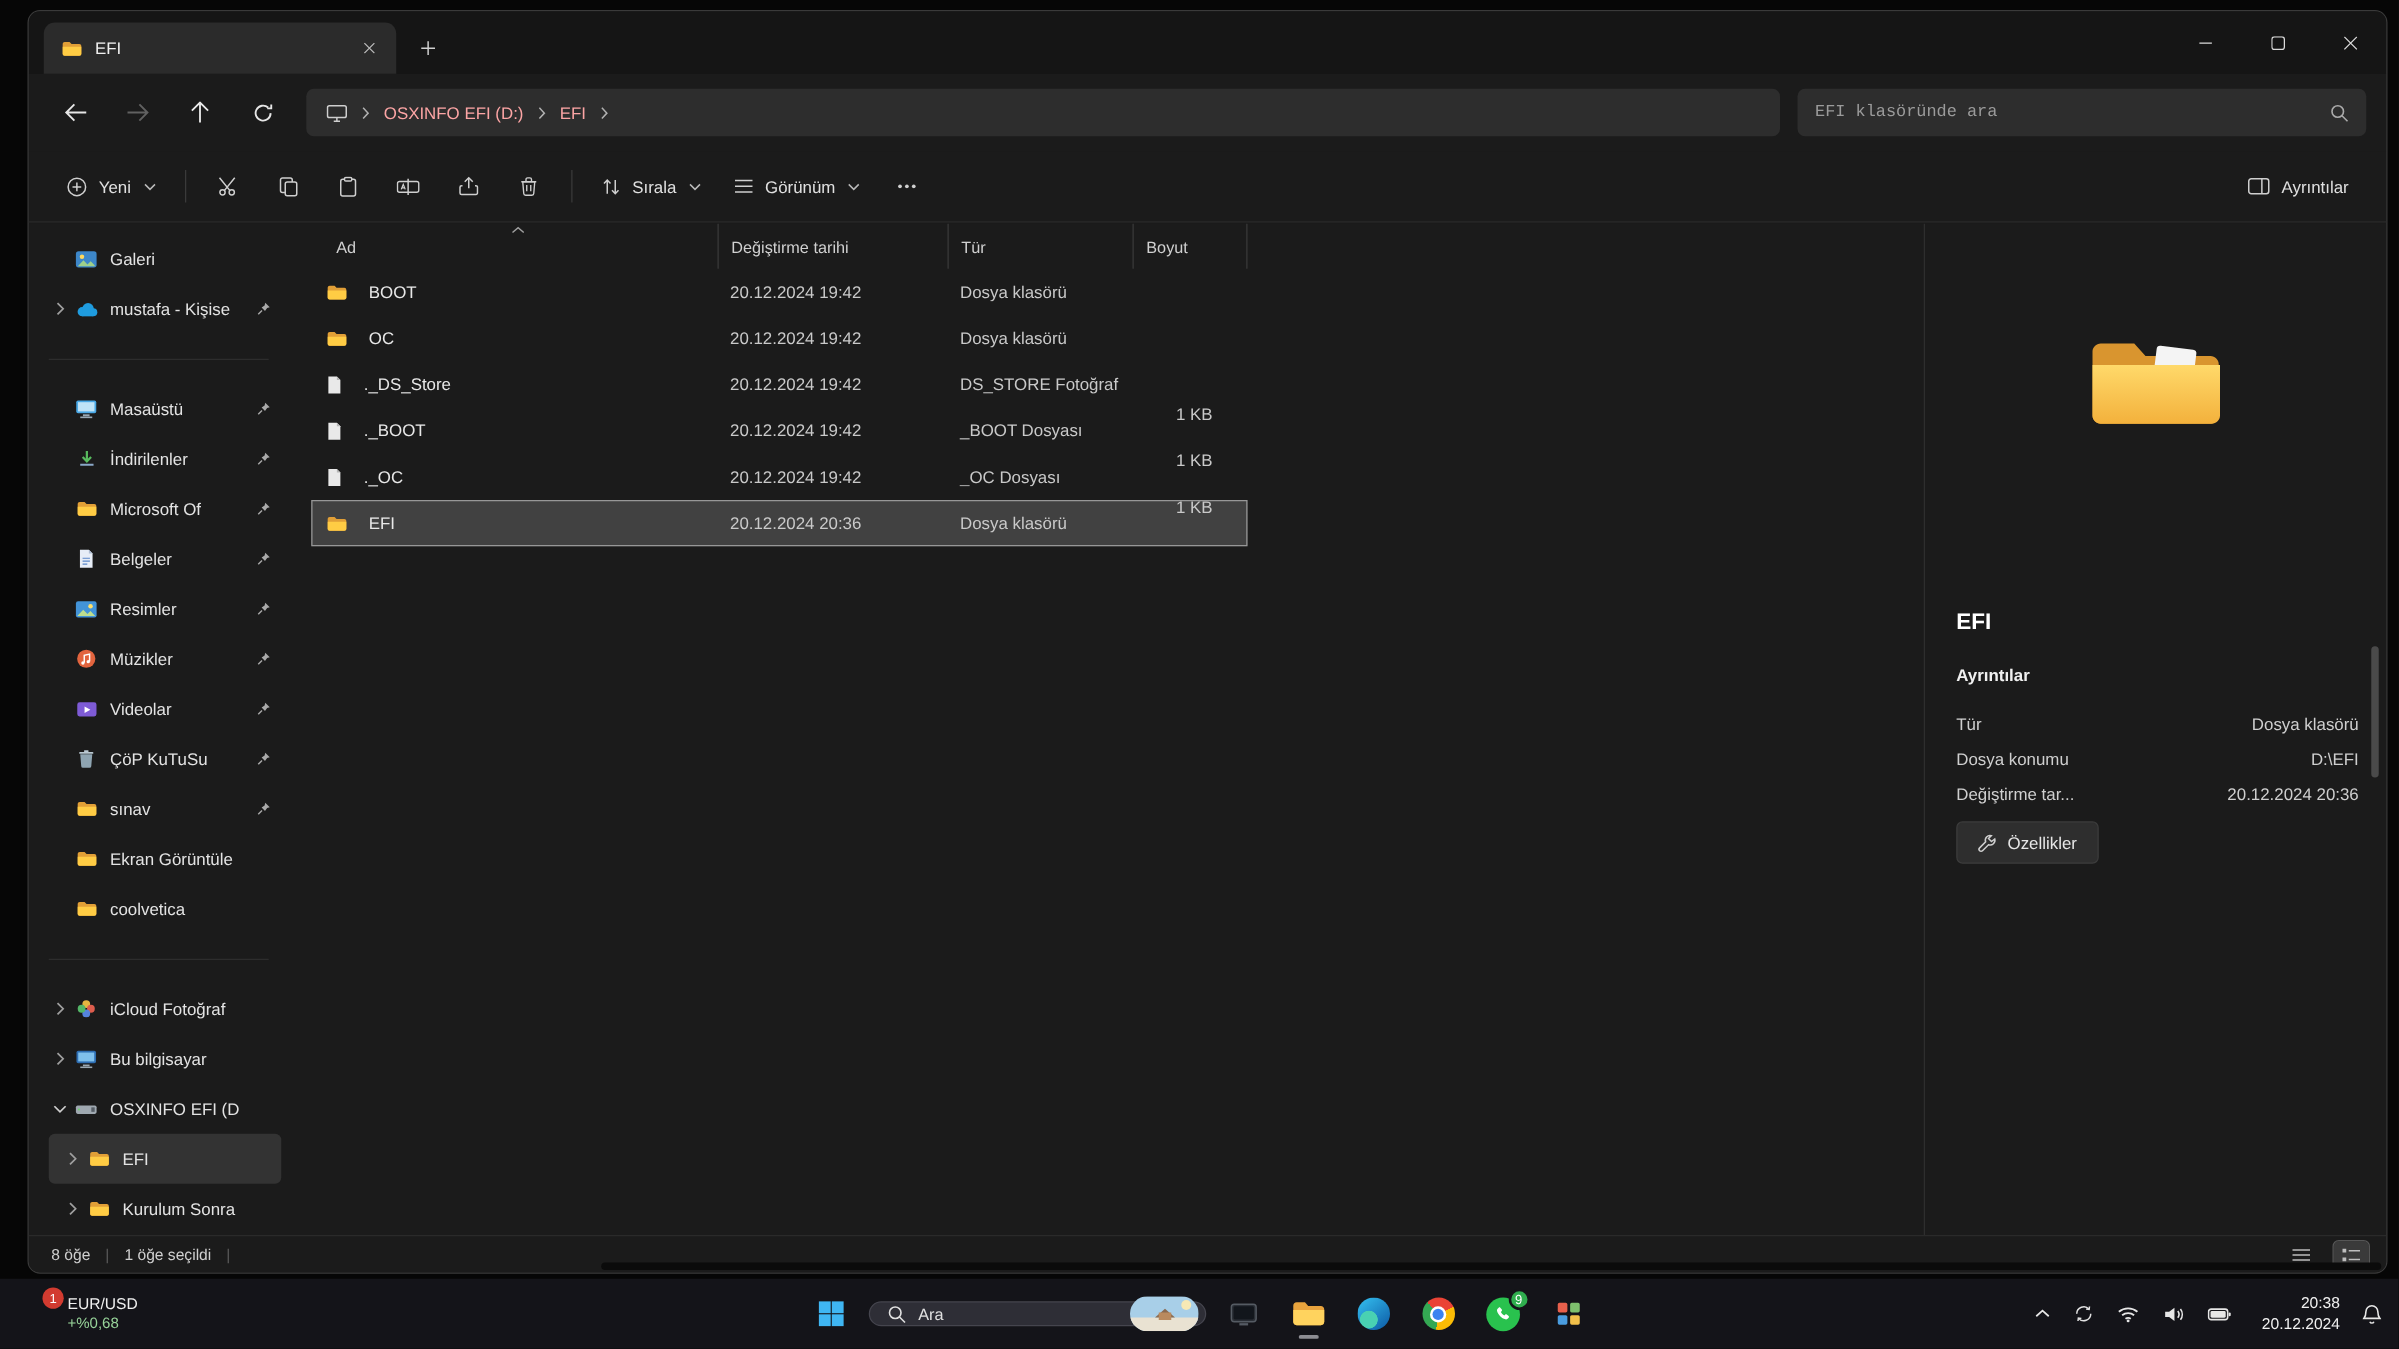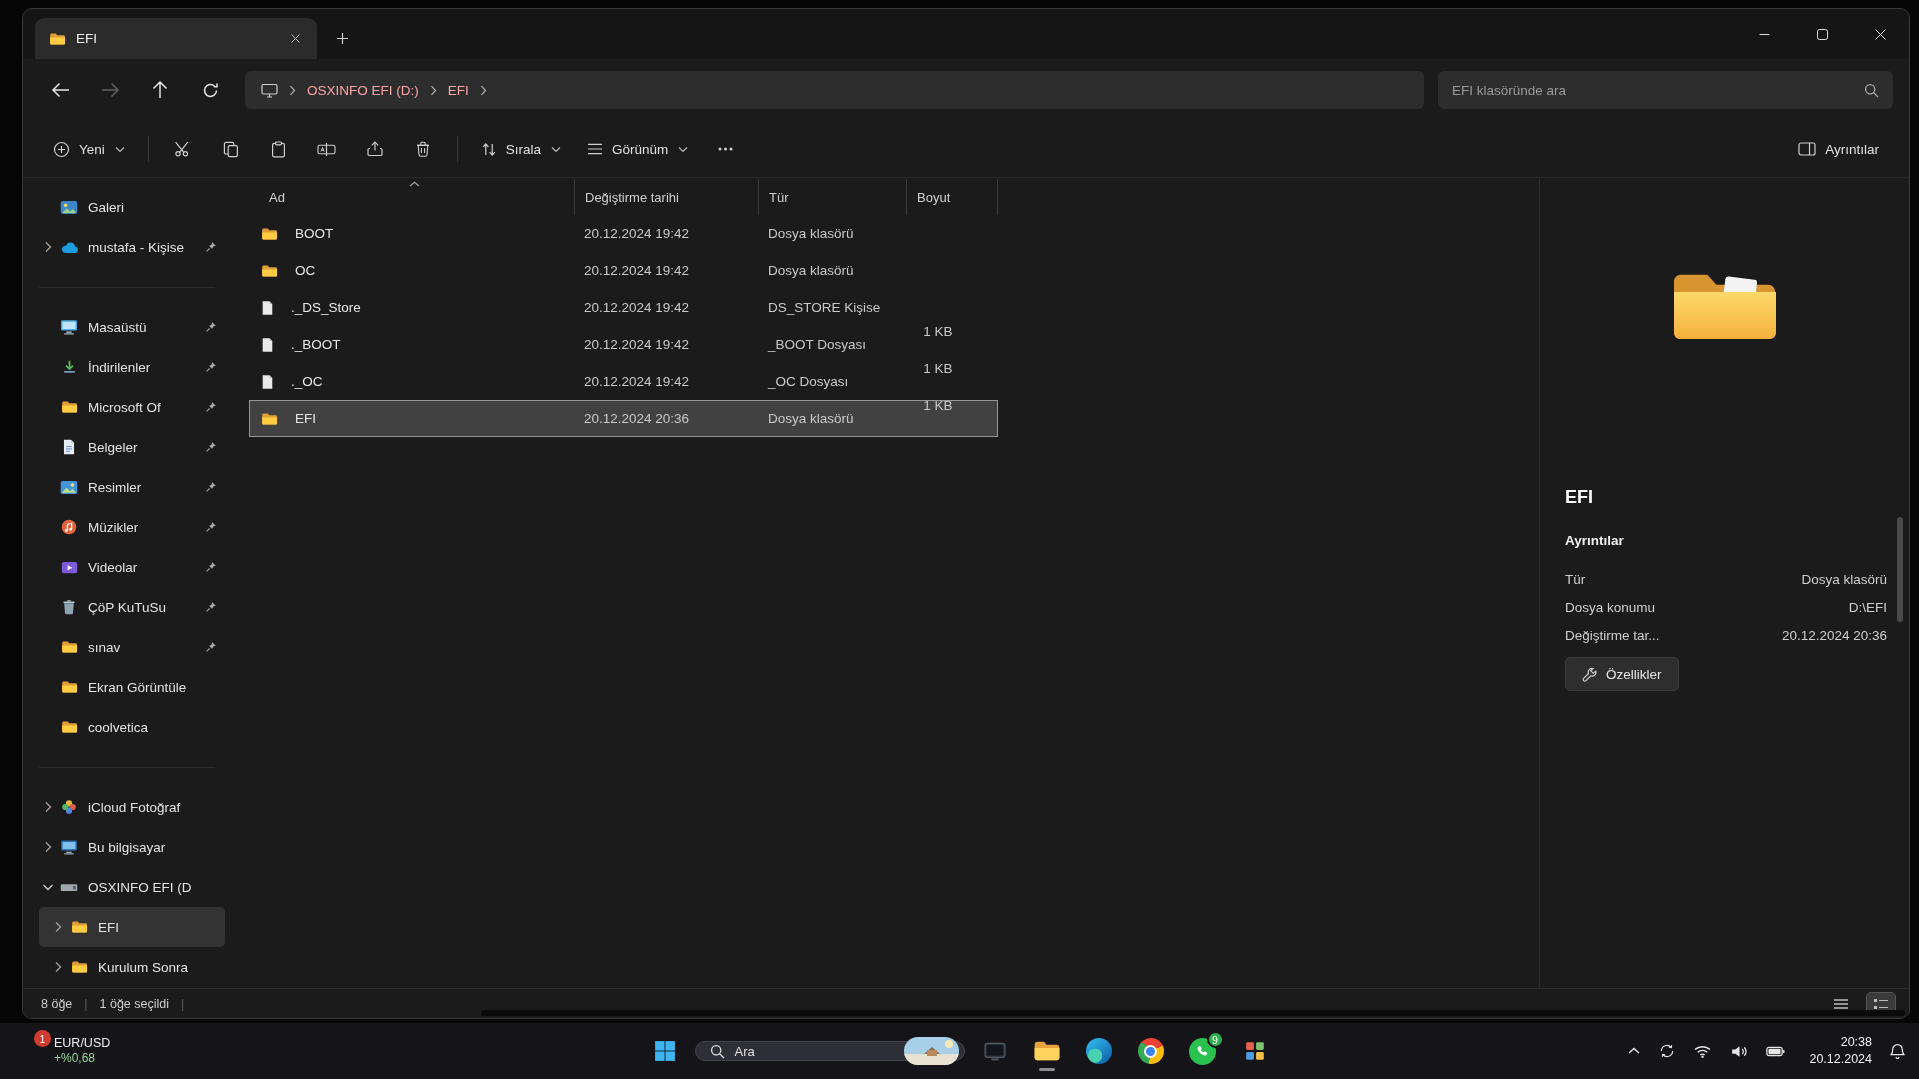--- a/index.html
+++ b/index.html
@@ -20,21 +20,21 @@
   .wc{width:58px;height:100%;display:flex;align-items:center;justify-content:center;}
 
   .navbar{height:62px;background:#1b1b1b;display:flex;align-items:center;padding:0 16px 0 16px;gap:8px;}
   .nav-btn{width:42px;height:38px;display:flex;align-items:center;justify-content:center;border-radius:6px;flex:none;}
   .addressbar{flex:1;height:38px;background:#2d2d2d;border-radius:6px;display:flex;align-items:center;padding:0 10px;gap:4px;min-width:0;margin:0 6px;}
   .addr-ico{margin:0 4px 0 6px;}
   .bc{display:flex;align-items:center;}
   .crumb{font-size:13.5px;color:#fca5a5;padding:5px 8px;border-radius:4px;white-space:nowrap;}
   .crumb-chev{display:flex;align-items:center;padding:0 3px;}
   .searchbox{width:455px;height:38px;background:#2d2d2d;border-radius:6px;display:flex;align-items:center;padding:0 14px;flex:none;}
-  .searchbox input{flex:1;background:transparent;border:none;outline:none;color:#0ea5e9;font-size:13.5px;font-family:Liberation Sans, sans-serif;}
+  .searchbox input{flex:1;background:transparent;border:none;outline:none;color:#0ea5e9;font-size:13.5px;font-family:Liberation Mono, monospace;}
   .searchbox input::placeholder{color:#9b9b9b;}
 
   .toolbar{height:57px;background:#1b1b1b;border-bottom:1px solid #2a2a2a;display:flex;align-items:center;padding:0 18px;gap:2px;}
   .tb-btn{height:40px;display:flex;align-items:center;gap:9px;padding:0 12px;border-radius:6px;font-size:13.5px;color:#e0e0e0;flex:none;}
   .tb-icon-btn{width:46px;height:40px;display:flex;align-items:center;justify-content:center;border-radius:6px;flex:none;}
   .tb-sep{width:1px;height:26px;background:#3a3a3a;margin:0 9px;flex:none;}
   .tb-spacer{flex:1;}
   .chev-down{display:flex;margin-left:1px;}
 
   .content{position:absolute;top:170px;bottom:30px;left:0;right:0;display:flex;background:#1b1b1b;}
@@ -54,21 +54,21 @@
   .sort-caret{position:absolute;top:2px;left:180px;}
   .list-header{display:flex;height:36px;align-items:stretch;}
   .lh-cell{font-size:13px;color:#d0d0d0;display:flex;align-items:center;padding-left:10px;border-left:1px solid #3a3a3a;}
   .lh-cell:first-child{border-left:none;padding-left:20px;}
   .lh-cell:last-child{border-right:1px solid #3a3a3a;}
   .c0{width:325px;align-items:center;}.c1{width:184px;}.c2{width:148px;}.c3{width:92px;}
   .row{display:flex;height:37px;align-items:center;width:749px;}
   .row.selected{background:#414141;outline:1px solid #979797;outline-offset:-1px;}
   .cell{font-size:13.5px;color:#c9c9c9;padding-left:10px;white-space:nowrap;overflow:hidden;}
   .cell.name{color:#e8e8e8;display:flex;align-items:center;gap:17px;padding-left:12px;}
-  .cell.size{text-align:center;padding-left:0;padding-right:28px;margin-top:48px;}
+  .cell.size{text-align:right;padding-left:0;padding-right:28px;margin-top:48px;}
   .row-ico{display:flex;flex:none;}
 
   .details{width:370px;flex:none;border-left:1px solid #2e2e2e;position:relative;}
   .dp-icon{display:flex;justify-content:center;margin-top:86px;}
   .dp-title{position:absolute;top:308px;left:25px;font-size:18px;font-weight:bold;color:#ffffff;}
   .dp-heading{position:absolute;top:354px;left:25px;font-size:13.5px;font-weight:bold;color:#f0f0f0;}
   .dp-props{position:absolute;top:386px;left:25px;right:22px;}
   .dp-row{display:flex;justify-content:space-between;align-items:center;height:28px;}
   .dp-label,.dp-value{font-size:13.5px;color:#cfcfcf;}
   .dp-btn{position:absolute;top:478px;left:25px;display:flex;align-items:center;gap:9px;height:34px;padding:0 16px;background:#2e2e2e;border:1px solid #3c3c3c;border-radius:5px;color:#e6e6e6;font-size:13.5px;font-family:inherit;cursor:pointer;}
@@ -658,21 +658,21 @@
             <div class="cell name c0">
               <span class="row-ico">
                 <svg width="13" height="16" viewBox="0 0 16 20">
                   <path d="M2 1.5h8.5L14 5v13.5H2z" fill="#e9e9e9"></path>
                   <path d="M10.5 1.5L14 5h-3.5z" fill="#b5b5b5"></path>
                 </svg>
               </span>
               <span>._DS_Store</span>
             </div>
             <div class="cell c1">20.12.2024 19:42</div>
-            <div class="cell c2">DS_STORE Kişise</div>
+            <div class="cell c2">DS_STORE Fotoğraf</div>
             <div class="cell size c3">1 KB</div>
           </div>
           <div class="row">
             <div class="cell name c0">
               <span class="row-ico">
                 <svg width="13" height="16" viewBox="0 0 16 20">
                   <path d="M2 1.5h8.5L14 5v13.5H2z" fill="#e9e9e9"></path>
                   <path d="M10.5 1.5L14 5h-3.5z" fill="#b5b5b5"></path>
                 </svg>
               </span>

